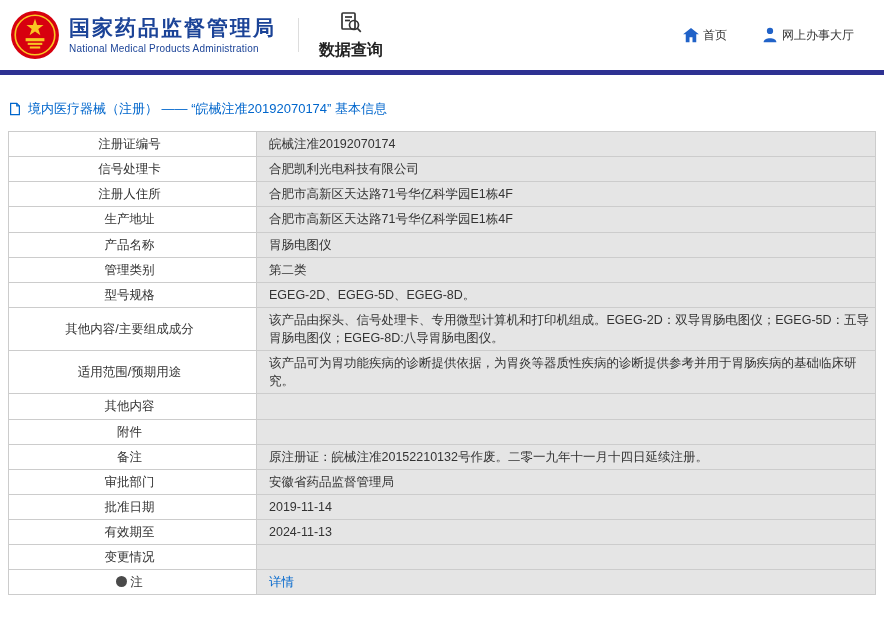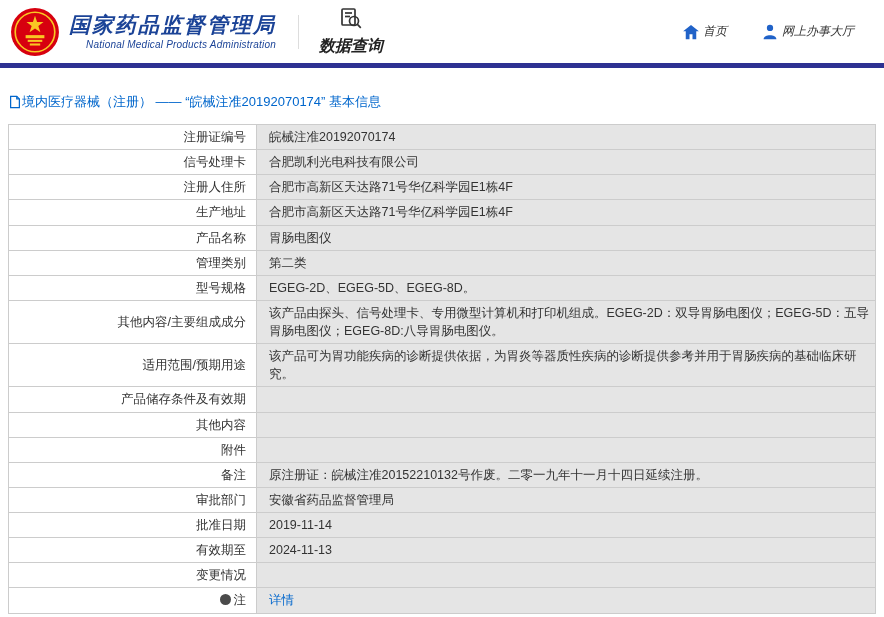--- a/index.html
+++ b/index.html
@@ -1,45 +1,45 @@
 <!DOCTYPE html>
 <html><head>
 <meta charset="utf-8">
 <style>
   * { margin:0; padding:0; box-sizing:border-box; }
   html,body { width:884px; height:617px; background:#ffffff; overflow:hidden;
     font-family:"Liberation Sans","DejaVu Sans",sans-serif; }
 
   
-  .header { height:63px; display:flex; align-items:center; padding:0 16px 0 10px; background:#fff;font-style:italic; }
+  .header { height:70px; display:flex; align-items:center; padding:0 16px 0 10px; background:#fff; }
   .logo-block { display:flex; align-items:center; gap:9px; }
   .emblem { width:50px; height:50px; flex:0 0 auto; }
   .org-names { display:flex; flex-direction:column; }
   .org-cn { font-size:21px; font-weight:bold; color:#1b4397; letter-spacing:2px; line-height:1.1; }
-  .org-en { font-size:10px; color:#1b4397; margin-top:3px; letter-spacing:0.2px;text-align:right; }
+  .org-en { font-size:10px; color:#1b4397; margin-top:3px; letter-spacing:0.2px; }
   .divider-v { width:1px; height:34px; background:#ddd; margin:0 20px 0 22px; }
   .nav-query { display:flex; align-items:center; gap:6px; font-size:16px; font-weight:bold; color:#222; cursor:pointer;flex-direction:column; }
   .nav-query svg { width:24px; height:24px; }
   .header-right { margin-left:auto; display:flex; gap:34px; padding-right:14px; }
   .header-link { display:flex; flex-direction:row; align-items:center; gap:3px; font-size:12px; color:#333; cursor:pointer; }
   .header-link svg { width:18px; height:18px; }
 
   
   .blue-bar { height:5px; background:#2e3192; width:100%; }
 
   
-  .breadcrumb { display:flex; align-items:center; gap:0; padding:25px 8px 13px 8px; }
+  .breadcrumb { display:flex; align-items:center; gap:6px; padding:25px 8px 13px 8px; }
   .breadcrumb svg { width:14px; height:14px; flex:0 0 auto; }
   .breadcrumb-text { font-size:13px; color:#0066cc; }
 
   
   .info-table { width:868px; margin:0 8px; border-collapse:collapse; table-layout:fixed; }
   .info-table td { border:1px solid #cccccc; font-size:12.5px; color:#333; height:24px;
     line-height:1.45; vertical-align:middle; word-break:break-all; }
-  .label-cell { width:248px; text-align:right; padding:3px 10px 3px 4px; color:#333; background:#fff; }
+  .label-cell { width:248px; text-align:center; padding:3px 10px 3px 4px; color:#333; background:#fff; }
   .value-cell { padding:3px 4px 3px 12px; background:#e5e5e5; }
   .detail-link { color:#0066cc; text-decoration:none; cursor:pointer; }
   .note-icon { display:inline-block; width:11px; height:11px; border-radius:50%;
     background:#4a4a4a; margin-right:3px; vertical-align:-1px; }
 </style>
 </head>
 <body>
 
 <div class="header">
   <div class="logo-block">
@@ -129,24 +129,20 @@
       </tr>
       <tr>
         <td class="label-cell">其他内容/主要组成成分</td>
         <td class="value-cell">该产品由探头、信号处理卡、专用微型计算机和打印机组成。EGEG-2D：双导胃肠电图仪；EGEG-5D：五导胃肠电图仪；EGEG-8D:八导胃肠电图仪。</td>
       </tr>
       <tr>
         <td class="label-cell">适用范围/预期用途</td>
         <td class="value-cell">该产品可为胃功能疾病的诊断提供依据，为胃炎等器质性疾病的诊断提供参考并用于胃肠疾病的基础临床研究。</td>
       </tr>
       <tr>
-        <td class="label-cell">产品储存条件及有效期</td>
-        <td class="value-cell"></td>
-      </tr>
-      <tr>
         <td class="label-cell">其他内容</td>
         <td class="value-cell"></td>
       </tr>
       <tr>
         <td class="label-cell">附件</td>
         <td class="value-cell"></td>
       </tr>
       <tr>
         <td class="label-cell">备注</td>
         <td class="value-cell">原注册证：皖械注准20152210132号作废。二零一九年十一月十四日延续注册。</td>

